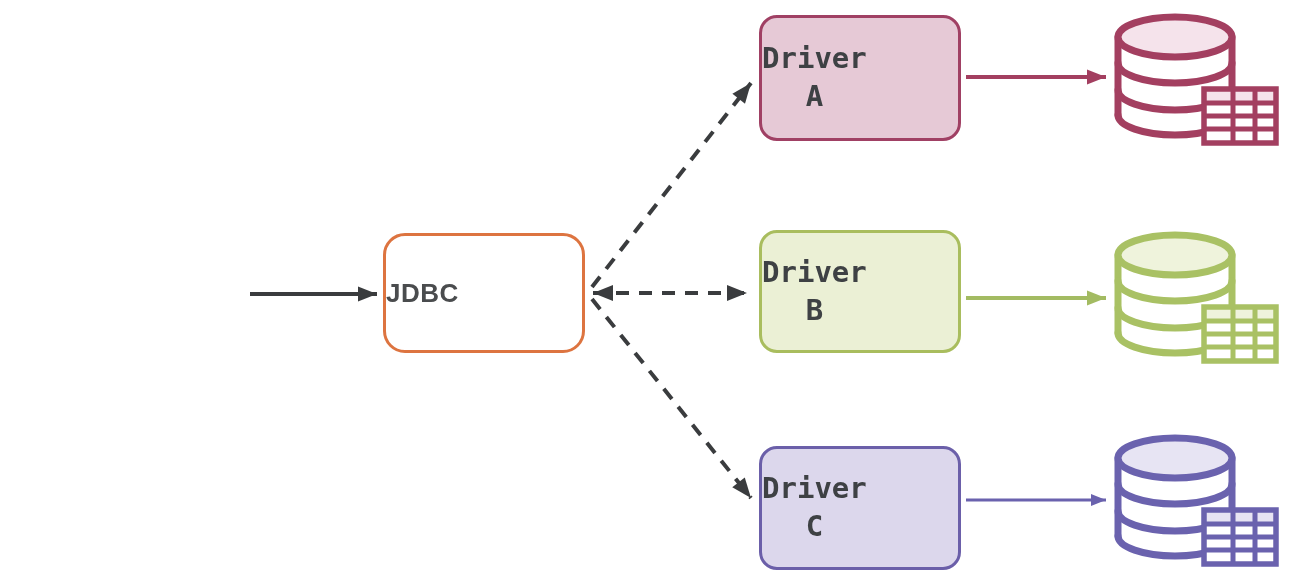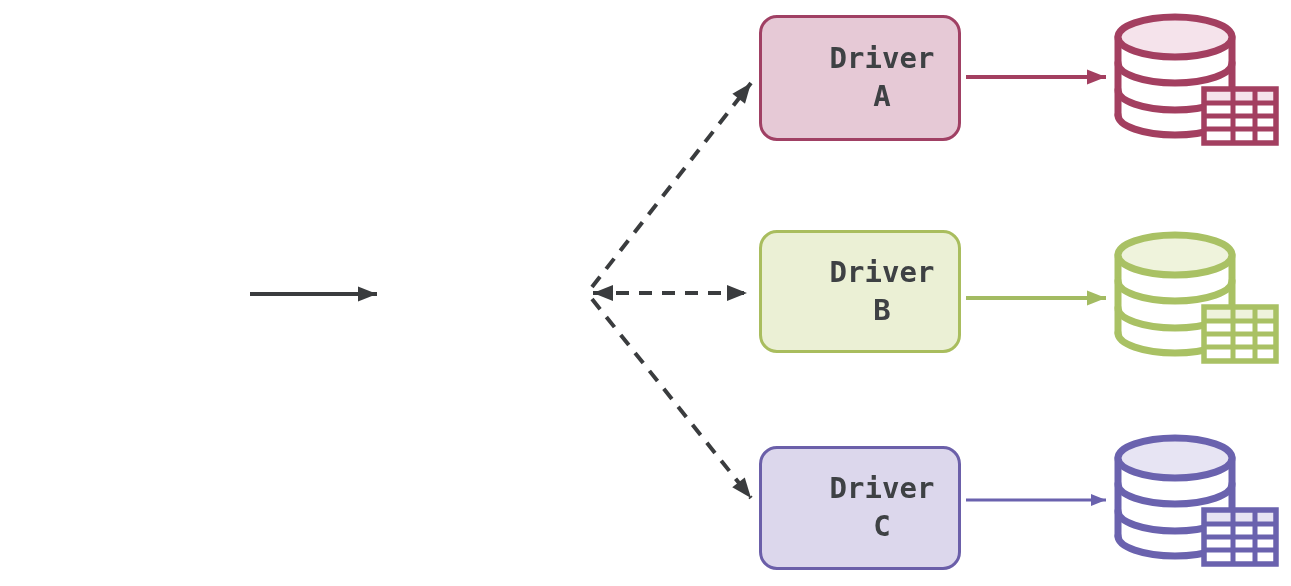--- a/index.html
+++ b/index.html
@@ -15,22 +15,21 @@
     position: absolute;
     left: 0; top: 0;
     width: 1291px; height: 586px;
   }
   .node {
     position: absolute;
     box-sizing: border-box;
     border: 3.5px solid;
     display: flex;
     align-items: center;
-    justify-content: center;
-    padding-left: 44px;
+    justify-content: flex-start;
   }
   .node-label {
     white-space: pre-line;
     text-align: center;
     font-weight: bold;
     color: #3e4144;
   }
   .mono .node-label {
     font-family: "DejaVu Sans Mono", monospace;
     font-size: 29px;
@@ -92,20 +91,23 @@
     <path class="solid-edge" d="M966 77 H1106" marker-end="url(#ah-maroon)" style="stroke: rgb(163, 63, 96);"></path>
     <path class="solid-edge" d="M966 298 H1106" marker-end="url(#ah-green)" style="stroke: rgb(163, 187, 98);"></path>
     <path class="solid-edge thin" d="M966 500 H1106" marker-end="url(#ah-purple)" style="stroke: rgb(106, 98, 174);"></path>
 
     <use href="#db-icon" x="1114" y="13" width="168" height="136" style="--db-stroke: #a33f60; --db-tint: #f5e3eb;"></use>
     <use href="#db-icon" x="1114" y="231" width="168" height="136" style="--db-stroke: #a9c164; --db-tint: #eff3dc;"></use>
     <use href="#db-icon" x="1114" y="434" width="168" height="136" style="--db-stroke: #6a62ae; --db-tint: #e7e4f3;"></use>
   </svg>
 
 
+  <div class="node node-jdbc" style="left: 383px; top: 233px; width: 202px; height: 120px; border-radius: 22px; background-color: rgb(255, 255, 255); border-color: rgb(221, 116, 64);">
+    <span class="node-label">JDBC</span>
+  </div>
 
   <div class="node mono" style="left: 759px; top: 15px; width: 202px; height: 126px; border-radius: 18px; background-color: rgb(230, 201, 214); border-color: rgb(160, 64, 100);">
     <span class="node-label">Driver
 A</span>
   </div>
 
   <div class="node mono" style="left: 759px; top: 230px; width: 202px; height: 123px; border-radius: 18px; background-color: rgb(235, 240, 213); border-color: rgb(169, 189, 94);">
     <span class="node-label">Driver
 B</span>
   </div>

